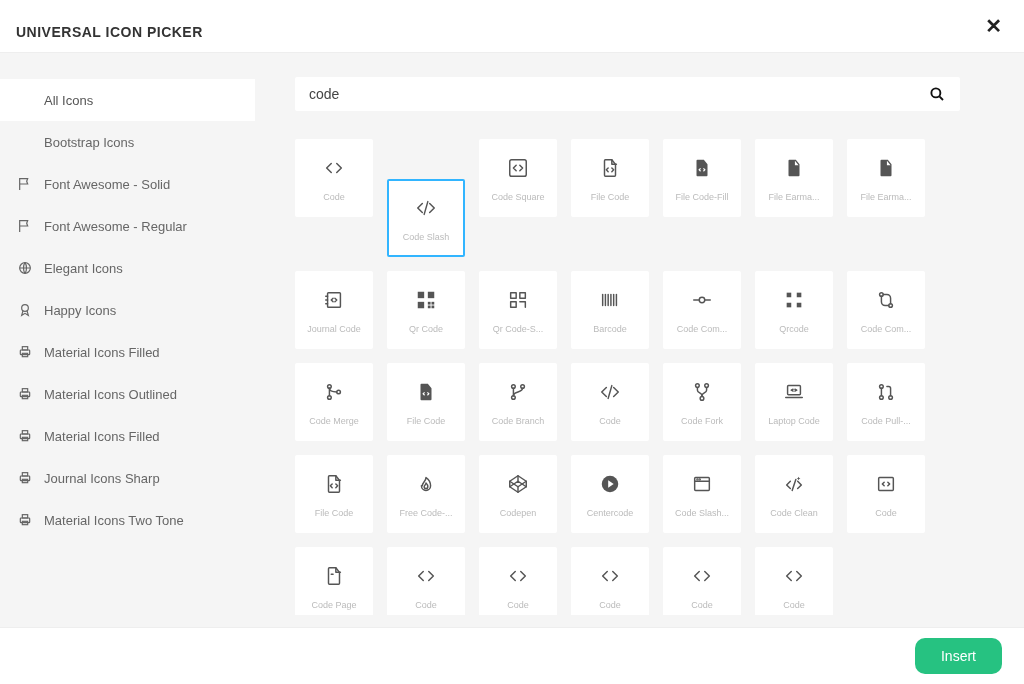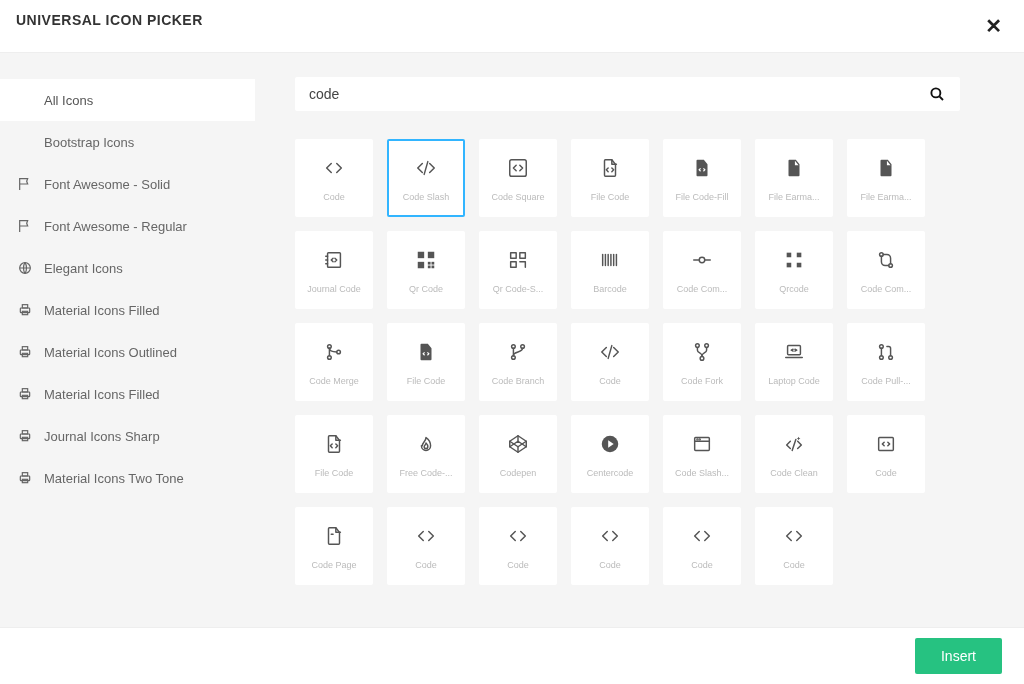--- a/index.html
+++ b/index.html
@@ -1,20 +1,20 @@
 <!DOCTYPE html>
 <html><head>
 <meta charset="utf-8">
 <style>
 * { box-sizing: border-box; margin: 0; padding: 0; }
 html, body { height: 100%; font-family: Arial, Helvetica, sans-serif; background: #fff; }
 body { display: flex; flex-direction: column; width: 1024px; height: 684px; overflow: hidden; }
 
 .header {
-  display: flex; align-items: flex-start; justify-content: space-between;
+  display: flex; align-items: flex-end; justify-content: space-between;
   padding: 12px 16px; border-bottom: 1px solid #eee;
 }
 .header h1 { font-size: 14px; font-weight: 700; letter-spacing: .5px; color: #333; }
 .close-btn {
   font-size: 20px; font-weight: 700; color: #222; background: none; border: none;
   cursor: pointer; line-height: 1; padding: 4px 6px;
 }
 
 .body {
   flex: 1; display: flex; background: #f5f5f5; overflow: hidden;
@@ -50,37 +50,37 @@
 
 .grid-wrap { flex: 1; overflow-y: auto; margin-top: 28px; }
 .grid {
   display: grid; grid-template-columns: repeat(7, 78px); gap: 14px;
 }
 .icon-card {
   width: 78px; height: 78px; background: #fff; border: 1px solid transparent;
   display: flex; flex-direction: column; align-items: center; justify-content: center;
   cursor: pointer; border-radius: 2px; padding: 6px 4px;
 }
-.icon-card.selected { border: 2px solid #32b5ff; }
+.icon-card.selected { border: 2px solid #32b5ff; margin-top: 40px; }
 .icon-glyph {
   width: 28px; height: 28px; display: flex; align-items: center; justify-content: center;
   color: #555;
 }
 .icon-label {
   margin-top: 10px; font-size: 9px; color: #bbb; text-align: center;
   white-space: nowrap; overflow: hidden; text-overflow: ellipsis; max-width: 68px;
 }
 
 .footer {
   display: flex; justify-content: flex-end; align-items: center;
   padding: 10px 22px; border-top: 1px solid #eee; background: #fff;
 }
 .insert-btn {
   background: #26c281; color: #fff; border: none; padding: 10px 26px;
-  font-size: 14px; cursor: pointer; border-radius: 2px;
+  font-size: 14px; cursor: pointer; border-radius: 10px;
 }
 
 
 svg { display: block; }
 </style>
 </head>
 <body>
 
 <div class="header">
   <h1>UNIVERSAL ICON PICKER</h1>
@@ -117,20 +117,29 @@
         <span>Font Awesome - Regular</span>
       </div>
       <div class="sidebar-item">
         <span class="lib-icon">
           <svg width="16" height="16" viewBox="0 0 24 24" fill="none" stroke="currentColor" stroke-width="1.8">
             <circle cx="12" cy="12" r="8"></circle>
             <path d="M4 12h16M12 4c3 4 3 12 0 16M12 4c-3 4-3 12 0 16"></path>
           </svg>
         </span>
         <span>Elegant Icons</span>
+      </div>
+      <div class="sidebar-item">
+        <span class="lib-icon">
+          <svg width="16" height="16" viewBox="0 0 24 24" fill="none" stroke="currentColor" stroke-width="1.8">
+            <circle cx="12" cy="9" r="5"></circle>
+            <path d="M9 13l-2 7 5-3 5 3-2-7"></path>
+          </svg>
+        </span>
+        <span>Happy Icons</span>
       </div>
       <div class="sidebar-item">
         <span class="lib-icon">
           <svg width="16" height="16" viewBox="0 0 24 24" fill="none" stroke="currentColor" stroke-width="1.8">
             <rect x="5" y="9" width="14" height="7" rx="1"></rect>
             <rect x="8" y="4" width="8" height="5"></rect>
             <rect x="8" y="14" width="8" height="5"></rect>
           </svg>
         </span>
         <span>Material Icons Filled</span>

